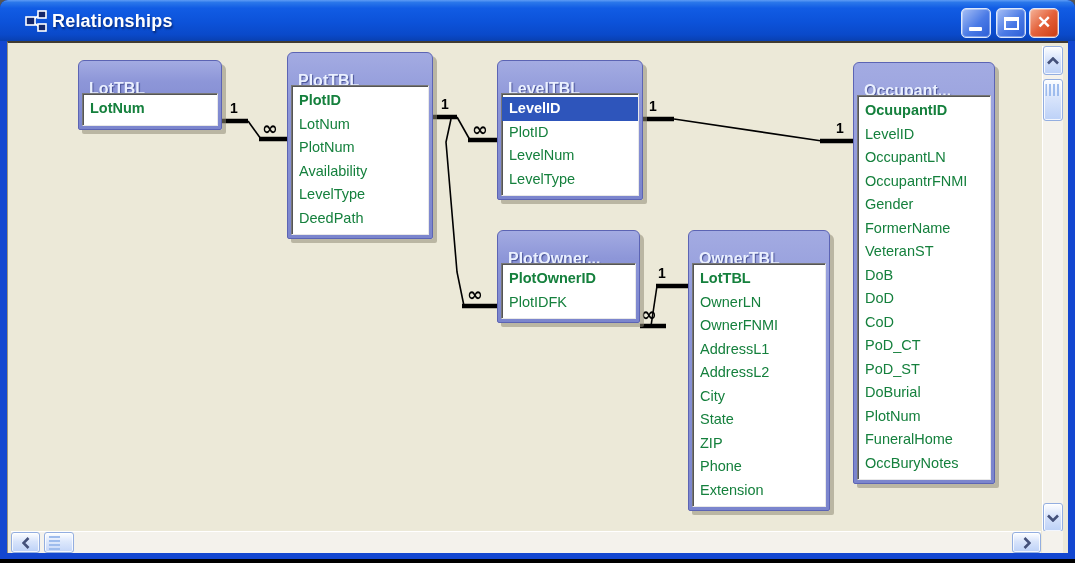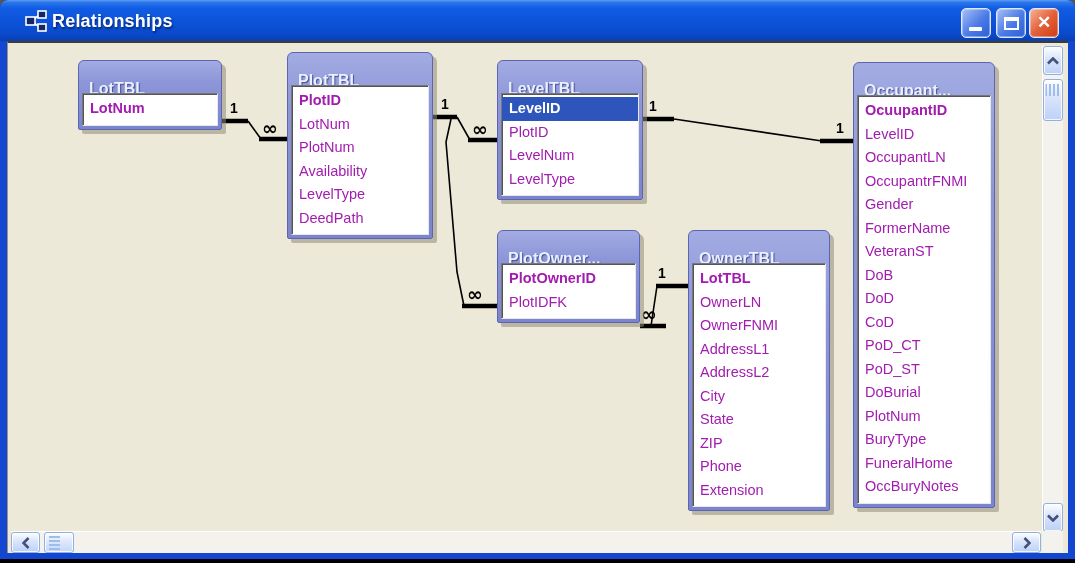--- a/index.html
+++ b/index.html
@@ -55,21 +55,21 @@
     white-space:nowrap;overflow:hidden;
   }
   .tbl-body{
     background:#fff;
     border:1px solid #777;border-right-color:#e8e8e8;border-bottom-color:#e8e8e8;
     box-shadow:inset 1px 1px 0 #555;
     padding:3px 0 4px 0;
   }
   .tbl-row{
     height:23.5px;line-height:23.5px;padding:0 7px;
-    font-size:14.5px;color:#a21caf;white-space:nowrap;overflow:hidden;
+    font-size:14.5px;color:#15803d;white-space:nowrap;overflow:hidden;
   }
   .tbl-row.pk{font-weight:bold;}
   .tbl-row.selected{background:#2e55bb;color:#fff;}
   
   .vscroll{position:absolute;left:1042px;top:46px;width:21px;height:486px;background:#f4f2ec;border-left:1px solid #fff;z-index:20;}
   .hscroll{position:absolute;left:11px;top:531px;width:1030px;height:22px;background:#f4f2ec;border-top:1px solid #fff;z-index:20;}
   .sb-btn,.sb-thumb{
     position:absolute;border:1px solid #93aee0;border-radius:3px;
     background:linear-gradient(180deg,#fdfeff 0%,#d8e4fb 45%,#bcd1f7 100%);
     box-shadow:inset 0 0 0 1px rgba(255,255,255,.8);
@@ -211,21 +211,20 @@
           <div class="tbl-row">Gender</div>
           <div class="tbl-row">FormerName</div>
           <div class="tbl-row">VeteranST</div>
           <div class="tbl-row">DoB</div>
           <div class="tbl-row">DoD</div>
           <div class="tbl-row">CoD</div>
           <div class="tbl-row">PoD_CT</div>
           <div class="tbl-row">PoD_ST</div>
           <div class="tbl-row">DoBurial</div>
           <div class="tbl-row">PlotNum</div>
-          <div class="tbl-row">BuryType</div>
           <div class="tbl-row">FuneralHome</div>
           <div class="tbl-row">OccBuryNotes</div>
         </div>
       </div>
     </div>
 
   <div class="vscroll">
     <div class="sb-btn vs-up">
       <svg class="sb-arrow" width="12" height="8" viewBox="0 0 12 8">
           <polyline points="1,6.5 6,1.5 11,6.5" fill="none" stroke="#44517a" stroke-width="2.6"></polyline>

